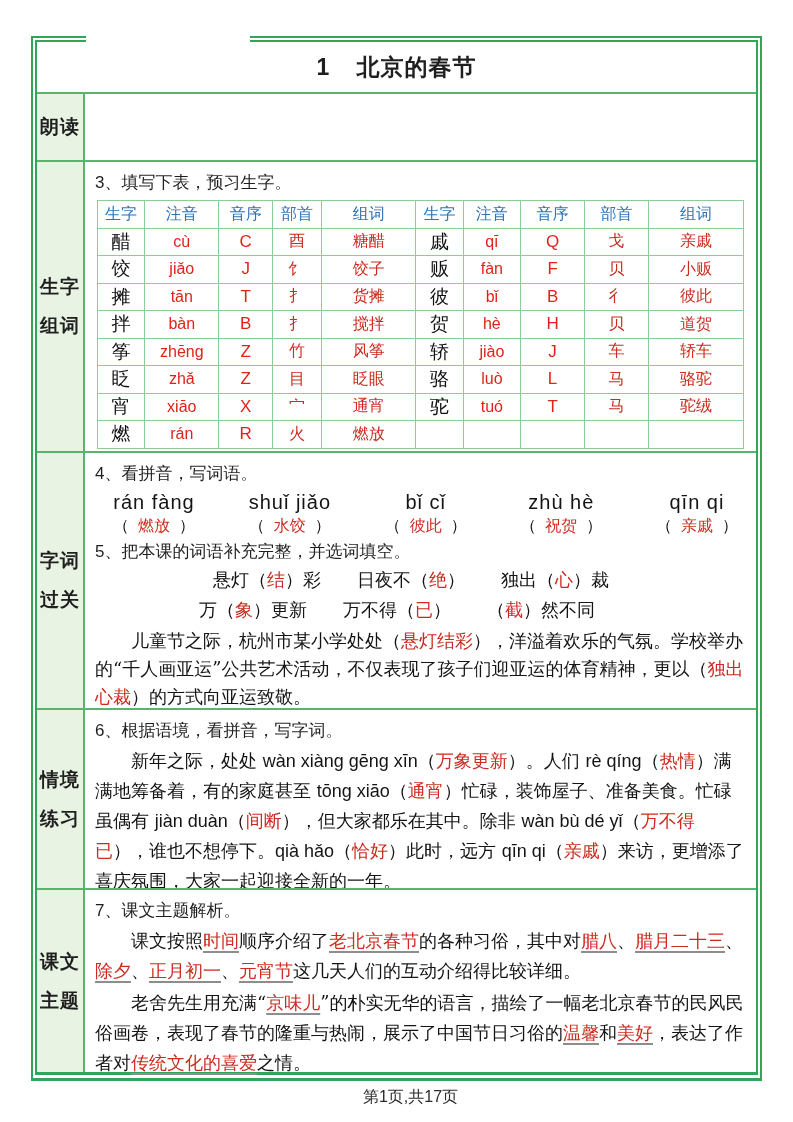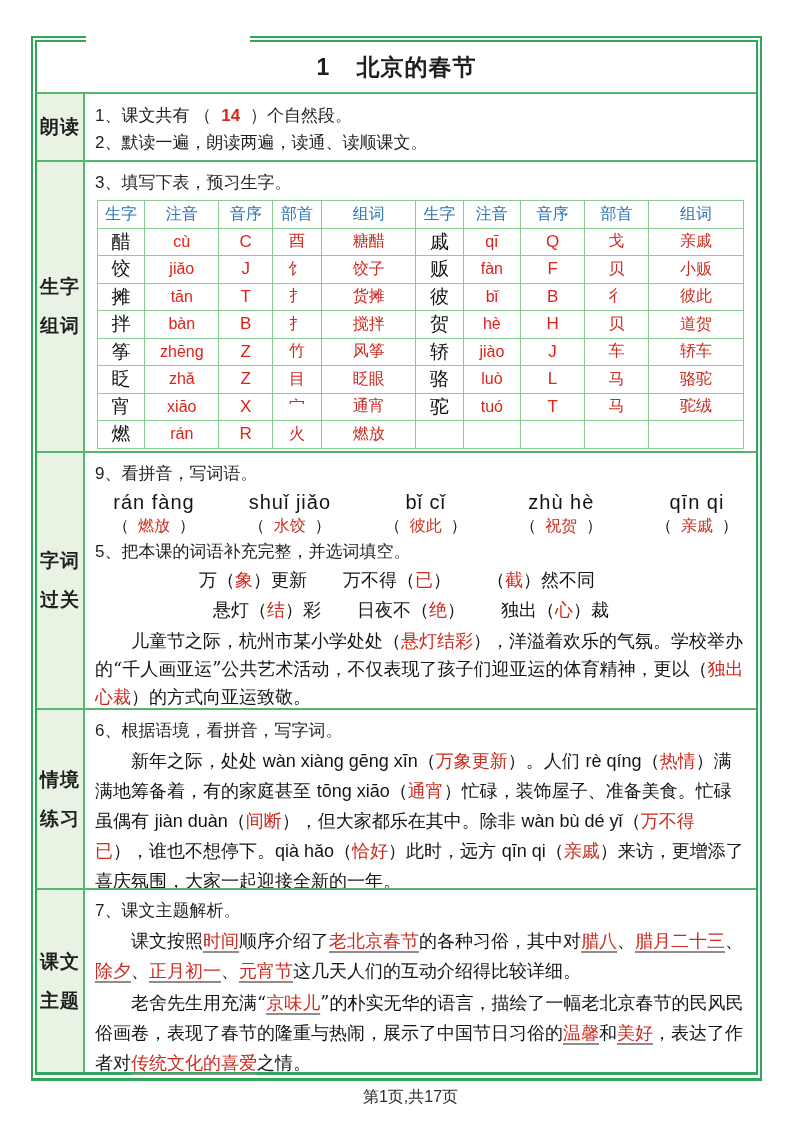--- a/index.html
+++ b/index.html
@@ -118,24 +118,20 @@
   <div class="row title-row">
     <div class="page-title">
       <span class="title-num">1</span><span>北京的春节</span>
     </div>
   </div>
 
   <div class="row r-reading">
     <div class="side">
       <span>朗读</span>
     </div>
-    <div class="content">
-      <div class="reading-line"><span>1、课文共有 （</span><span class="red-sans">14</span><span>）个自然段。</span></div>
-      <div class="reading-line">2、默读一遍，朗读两遍，读通、读顺课文。</div>
-    </div>
   </div>
 
   <div class="row r-chars">
     <div class="side">
       <span>生字</span>
       <span>组词</span>
     </div>
     <div class="content">
       <div class="q-title">3、填写下表，预习生字。</div>
       <table class="chartab">
@@ -254,21 +250,21 @@
       </table>
     </div>
   </div>
 
   <div class="row r-words">
     <div class="side">
       <span>字词</span>
       <span>过关</span>
     </div>
     <div class="content">
-      <div class="q-title">9、看拼音，写词语。</div>
+      <div class="q-title">4、看拼音，写词语。</div>
       <div class="pw-grid">
           <div class="pw-col">
             <div class="pw-py">rán  fàng</div>
             <div class="pw-ans"><span class="paren">（</span><span class="ans">燃放</span><span class="paren">）</span></div>
           </div>
           <div class="pw-col">
             <div class="pw-py">shuǐ  jiǎo</div>
             <div class="pw-ans"><span class="paren">（</span><span class="ans">水饺</span><span class="paren">）</span></div>
           </div>
           <div class="pw-col">
@@ -278,22 +274,22 @@
           <div class="pw-col">
             <div class="pw-py">zhù  hè</div>
             <div class="pw-ans"><span class="paren">（</span><span class="ans">祝贺</span><span class="paren">）</span></div>
           </div>
           <div class="pw-col">
             <div class="pw-py">qīn  qi</div>
             <div class="pw-ans"><span class="paren">（</span><span class="ans">亲戚</span><span class="paren">）</span></div>
           </div>
         </div>
       <div class="q-title">5、把本课的词语补充完整，并选词填空。</div>
+      <div class="fill-line fill-line-2"><span class="seg-t">悬灯（</span><span class="seg-r">结</span><span class="seg-t">）彩　　日夜不（</span><span class="seg-r">绝</span><span class="seg-t">）　　独出（</span><span class="seg-r">心</span><span class="seg-t">）裁</span></div>
       <div class="fill-line fill-line-1"><span class="seg-t">万（</span><span class="seg-r">象</span><span class="seg-t">）更新　　万不得（</span><span class="seg-r">已</span><span class="seg-t">）　　（</span><span class="seg-r">截</span><span class="seg-t">）然不同</span></div>
-      <div class="fill-line fill-line-2"><span class="seg-t">悬灯（</span><span class="seg-r">结</span><span class="seg-t">）彩　　日夜不（</span><span class="seg-r">绝</span><span class="seg-t">）　　独出（</span><span class="seg-r">心</span><span class="seg-t">）裁</span></div>
       <div class="para para-tight"><span class="seg-t">儿童节之际，杭州市某小学处处（</span><span class="seg-r">悬灯结彩</span><span class="seg-t">），洋溢着欢乐的气氛。学校举办的“千人画亚运”公共艺术活动，不仅表现了孩子们迎亚运的体育精神，更以（</span><span class="seg-r">独出心裁</span><span class="seg-t">）的方式向亚运致敬。</span></div>
     </div>
   </div>
 
   <div class="row r-context">
     <div class="side">
       <span>情境</span>
       <span>练习</span>
     </div>
     <div class="content">

